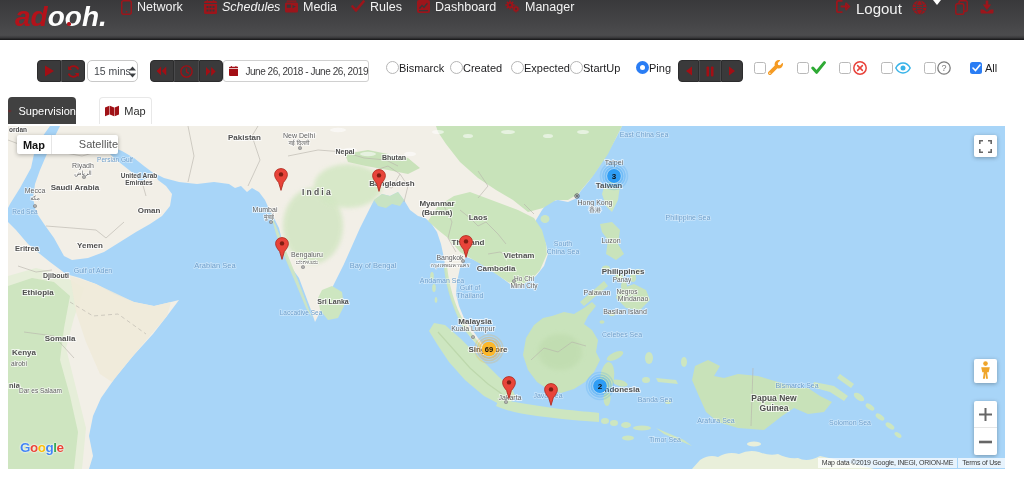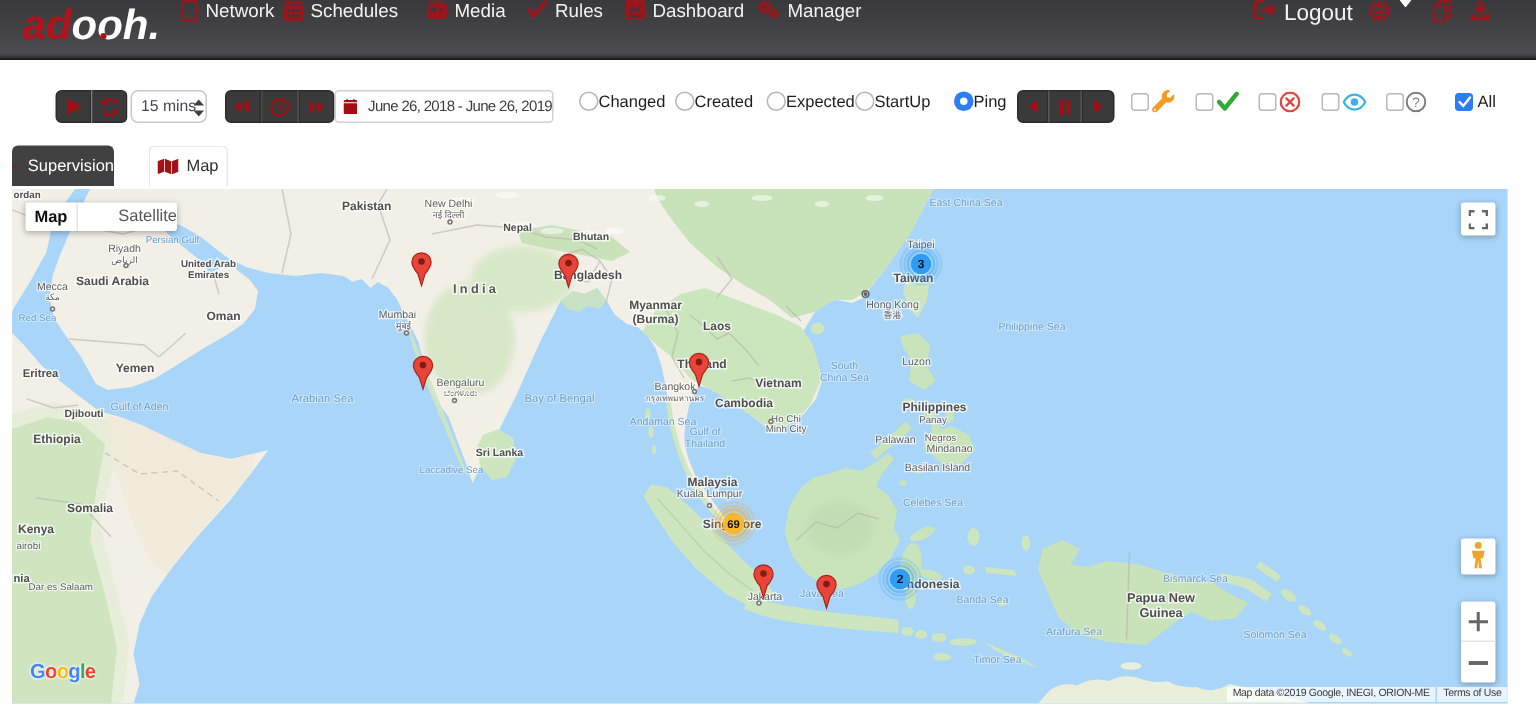--- a/index.html
+++ b/index.html
@@ -50,21 +50,21 @@
   <div id="nav">
     <div id="logo"><span class="r">ad</span><span class="w" style="font-weight:700;">ooh.</span></div>
     <div style="position:absolute;left:67px;top:22px;width:3.5px;height:3.5px;border-radius:50%;background:#b3121a;"></div>
     <div class="navitem" style="left:121px;">
       <svg width="11" height="15" viewBox="0 0 11 15">
           <rect x="0.7" y="0.7" width="9.6" height="13.6" rx="2" fill="none" stroke="#9c151b" stroke-width="1.5"></rect>
           <circle cx="5.5" cy="11.6" r="0.9" fill="#9c151b"></circle>
         </svg>
       <span>Network</span>
     </div>
-    <div class="navitem" style="left:189px;">
+    <div class="navitem" style="left:204px;font-style:italic;">
       <svg width="13" height="14" viewBox="0 0 13 14">
           <path fill="#9c151b" d="M0 4h13v8.5a1.5 1.5 0 0 1-1.5 1.5h-10A1.5 1.5 0 0 1 0 12.5z"></path>
           <path fill="#9c151b" d="M0 3h13v-.5A1.5 1.5 0 0 0 11.5 1h-10A1.5 1.5 0 0 0 0 2.5z"></path>
           <rect x="2.6" y="0" width="1.6" height="2.6" rx="0.8" fill="#9c151b"></rect>
           <rect x="8.8" y="0" width="1.6" height="2.6" rx="0.8" fill="#9c151b"></rect>
           <g fill="#38383a">
             <rect x="2.5" y="6" width="2" height="2"></rect>
             <rect x="5.5" y="6" width="2" height="2"></rect>
             <rect x="8.5" y="6" width="2" height="2"></rect>
             <rect x="2.5" y="9.5" width="2" height="2"></rect>
@@ -206,21 +206,21 @@
   <div id="datebox">
     <svg width="11" height="12" viewBox="0 0 13 14" style="margin:0 7px 0 5px;">
         <path fill="#a30e14" d="M0 4h13v8.5a1.5 1.5 0 0 1-1.5 1.5h-10A1.5 1.5 0 0 1 0 12.5z"></path>
         <path fill="#a30e14" d="M0 3h13v-.5A1.5 1.5 0 0 0 11.5 1h-10A1.5 1.5 0 0 0 0 2.5z"></path>
         <rect x="2.6" y="0" width="1.6" height="2.6" rx="0.8" fill="#a30e14"></rect>
         <rect x="8.8" y="0" width="1.6" height="2.6" rx="0.8" fill="#a30e14"></rect>
       </svg>
     June 26, 2018 - June 26, 2019
   </div>
   <div class="radio" style="left:386px;"></div>
-    <div class="rlabel" style="left:399px;">Changed</div>
+    <div class="rlabel" style="left:399px;">Bismarck</div>
   <div class="radio" style="left:450px;"></div>
     <div class="rlabel" style="left:463px;">Created</div>
   <div class="radio" style="left:511px;"></div>
     <div class="rlabel" style="left:524px;">Expected</div>
   <div class="radio" style="left:570px;"></div>
     <div class="rlabel" style="left:583px;">StartUp</div>
   <div class="radio" style="left:636px;background:#2a7df4;border:none;"></div>
   <div style="position:absolute;left:640px;top:65px;width:5px;height:5px;border-radius:50%;background:#fff;"></div>
   <div class="rlabel" style="left:649px;">Ping</div>
   <div class="dbtn rl" style="left:678px;width:21px;">

